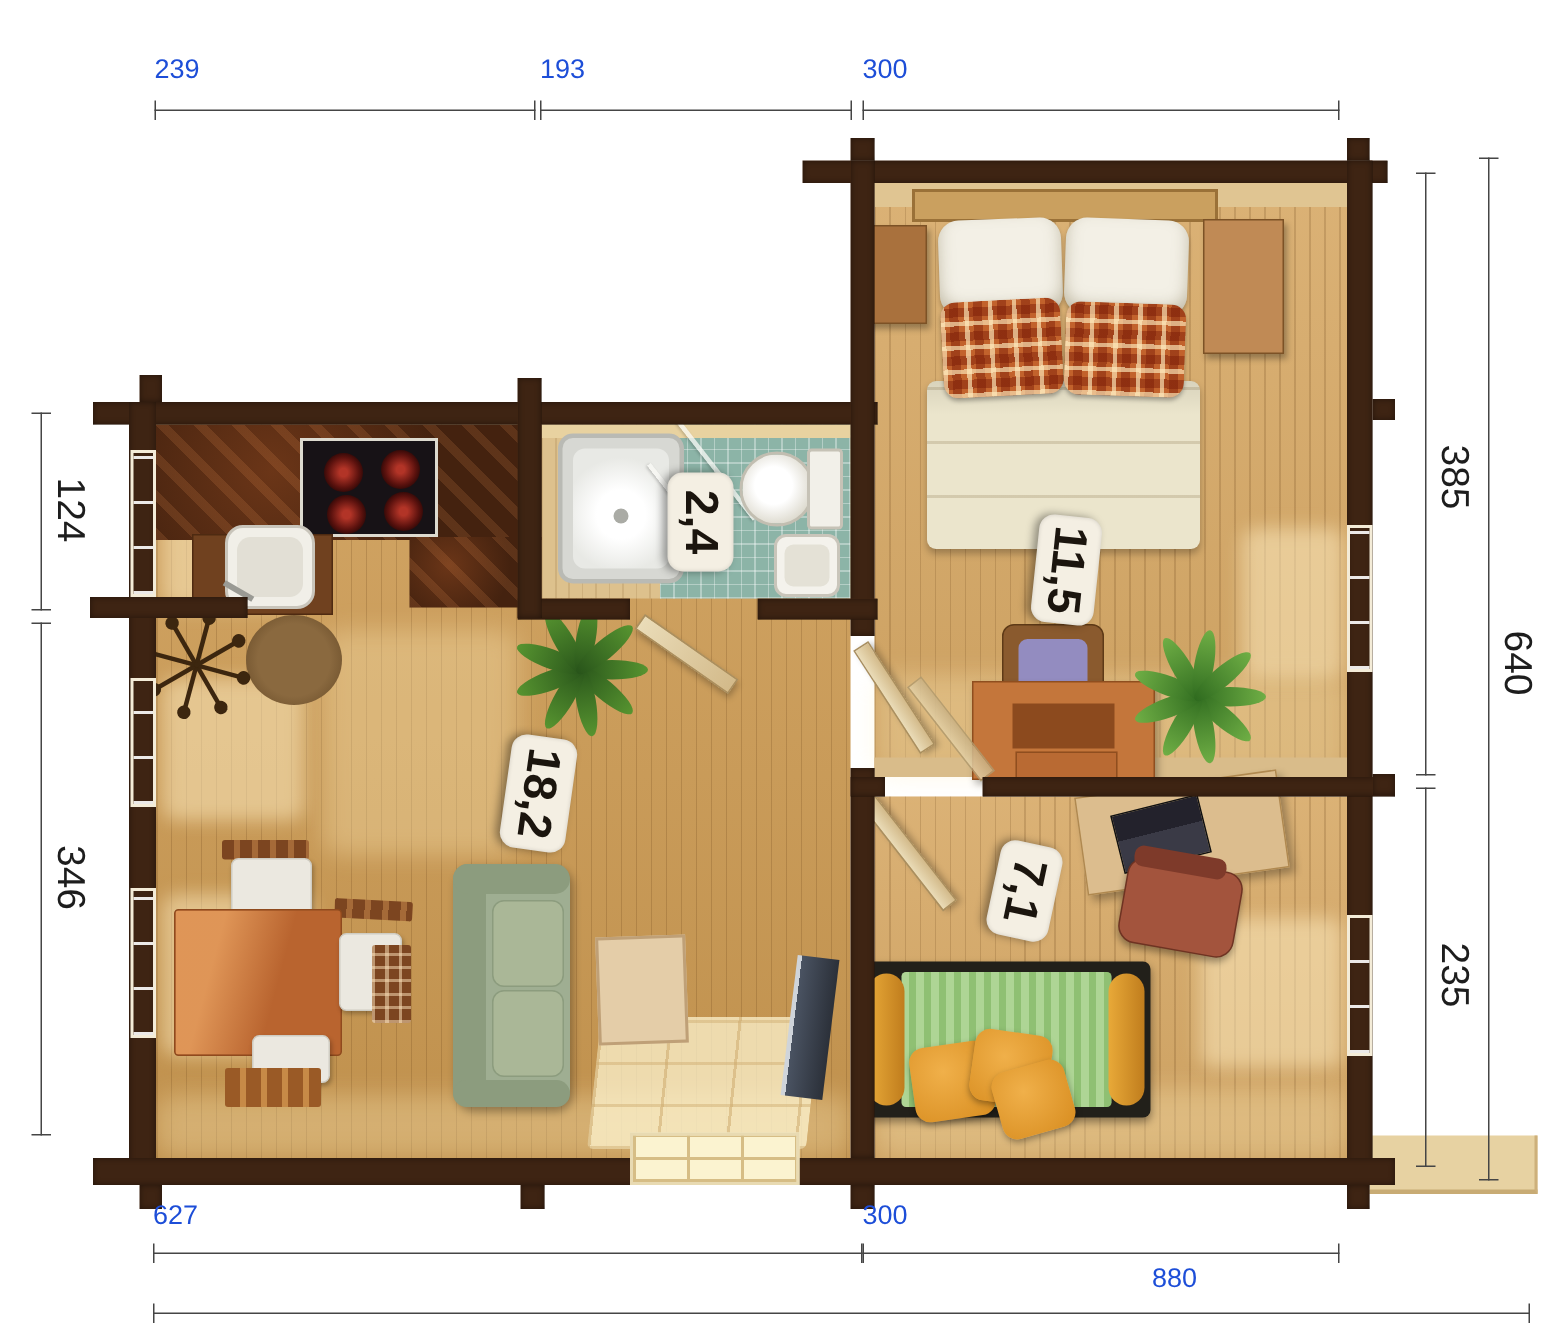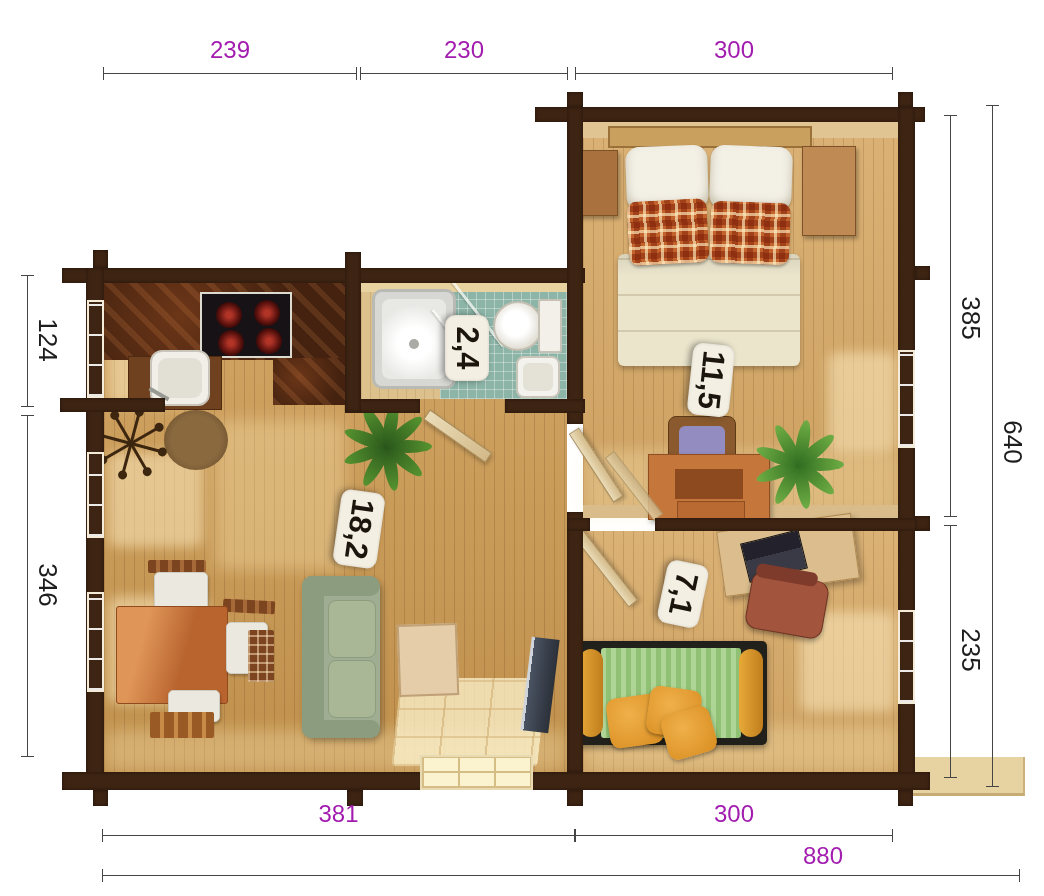--- a/index.html
+++ b/index.html
@@ -130,21 +130,21 @@
   
   .room-label{position:absolute;background:#f4efe3;border-radius:10px;display:flex;align-items:center;
     justify-content:center;font-weight:bold;font-size:31px;color:#1b150e;
     box-shadow:0 3px 6px rgba(0,0,0,.38),inset 0 0 3px rgba(0,0,0,.15);}
   .dimline-h{position:absolute;height:0;border-top:1px solid #454545;}
   .dimline-h::before,.dimline-h::after{content:"";position:absolute;top:-7px;width:1px;height:13px;background:#454545;}
   .dimline-h::before{left:0;} .dimline-h::after{right:0;}
   .dimline-v{position:absolute;width:0;border-left:1px solid #454545;}
   .dimline-v::before,.dimline-v::after{content:"";position:absolute;left:-7px;width:13px;height:1px;background:#454545;}
   .dimline-v::before{top:0;} .dimline-v::after{bottom:0;}
-  .dimlab{position:absolute;font-size:24px;color:#a21caf;text-align:center;}
+  .dimlab{position:absolute;font-size:18px;color:#1d4ed8;}
   .dimlab-v{position:absolute;font-size:26px;color:#1d1d1d;white-space:nowrap;
     transform:translate(-50%,-50%) rotate(90deg);}
 </style>
 </head>
 <body>
 
 <div id="scene">
 
   <div class="floor-liv" style="left:104px;top:283px;width:463px;height:489px;"></div>
   <div class="floor-bed" style="left:583px;top:122px;width:315px;height:396px;"></div>
@@ -320,26 +320,26 @@
     <span>18,2</span>
   </div>
   <div class="room-label" style="left:651px;top:573px;width:64px;height:42px;transform:rotate(102deg);">
     <span>7,1</span>
   </div>
 
   <div class="dimline-h" style="left:103px;top:73px;width:254px;"></div>
   <div class="dimline-h" style="left:360px;top:73px;width:208px;"></div>
   <div class="dimline-h" style="left:575px;top:73px;width:318px;"></div>
   <div class="dimlab" style="left:103px;top:36px;width:254px;">239</div>
-  <div class="dimlab" style="left:360px;top:36px;width:208px;">230</div>
+  <div class="dimlab" style="left:360px;top:36px;width:208px;">193</div>
   <div class="dimlab" style="left:575px;top:36px;width:318px;">300</div>
 
   <div class="dimline-h" style="left:102px;top:835px;width:473px;"></div>
   <div class="dimline-h" style="left:575px;top:835px;width:318px;"></div>
-  <div class="dimlab" style="left:102px;top:800px;width:473px;">381</div>
+  <div class="dimlab" style="left:102px;top:800px;width:473px;">627</div>
   <div class="dimlab" style="left:575px;top:800px;width:318px;">300</div>
 
   <div class="dimline-h" style="left:102px;top:875px;width:918px;"></div>
   <div class="dimlab" style="left:768px;top:842px;width:110px;">880</div>
 
   <div class="dimline-v" style="left:27px;top:275px;height:132px;"></div>
   <div class="dimline-v" style="left:27px;top:415px;height:342px;"></div>
   <div class="dimlab-v" style="left:47px;top:340px;">124</div>
   <div class="dimlab-v" style="left:47px;top:585px;">346</div>
 

